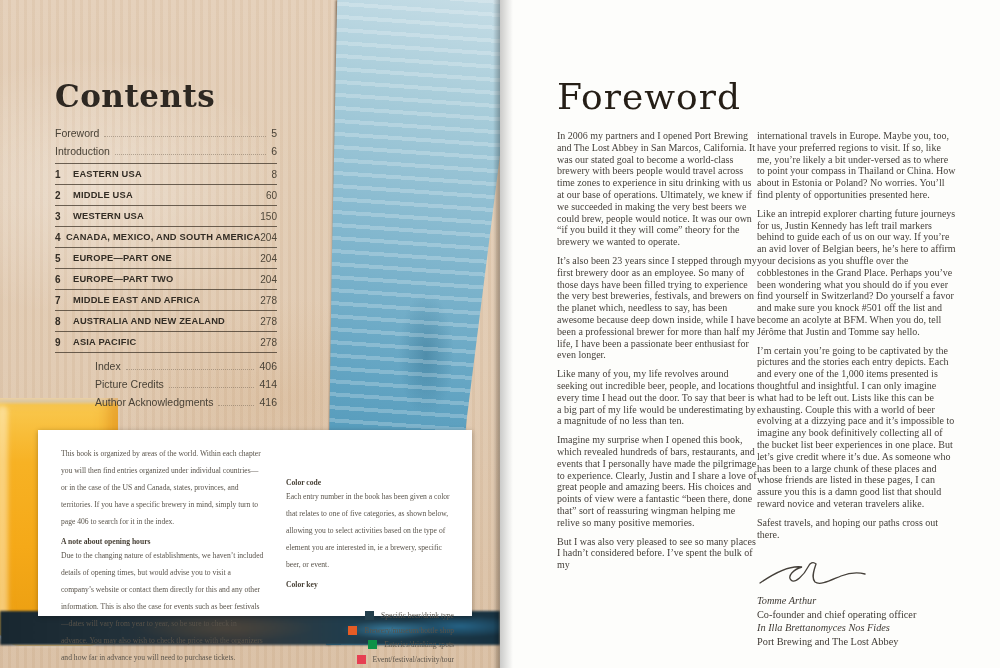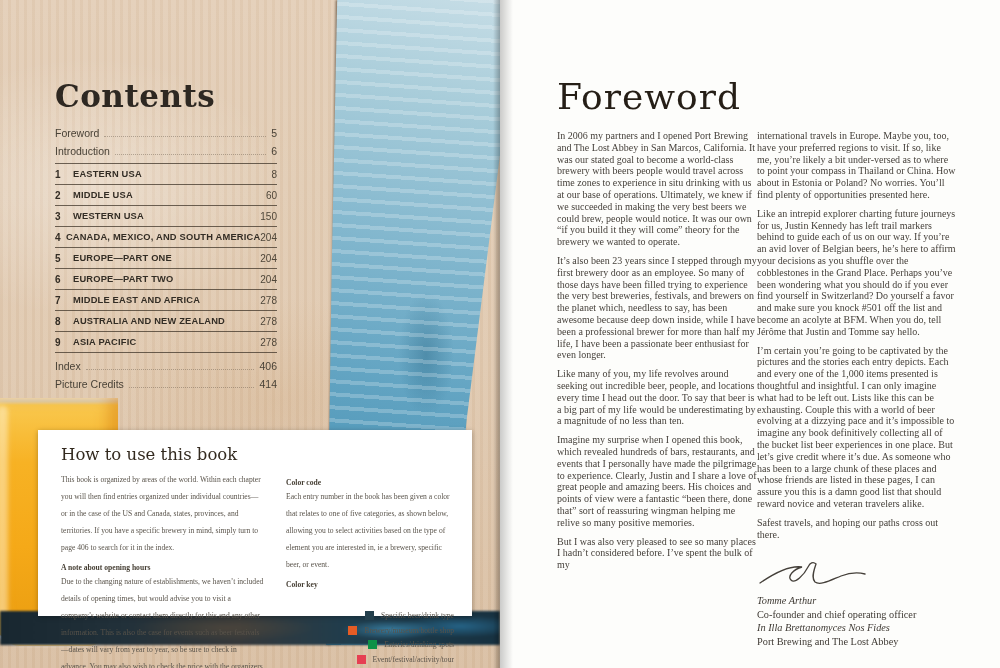--- a/index.html
+++ b/index.html
@@ -55,21 +55,21 @@
       font-size:31px; letter-spacing:0.5px; color:#2e2822; }
   .toc-row { display:flex; align-items:baseline; }
   .toc-row.fm, .toc-row.bm { height:18px; font-size:10.5px; color:#494237; font-family:"Liberation Sans", sans-serif; }
   .toc-fill { flex:1; border-bottom:1px dotted rgba(92,80,64,0.40); margin:0 5px 3px 5px; }
   .toc-row.ch { height:20px; align-items:center; border-top:1px solid rgba(64,54,42,0.75);
       font-family:"Liberation Sans", sans-serif; }
   .toc-row.ch.last { border-bottom:1px solid rgba(64,54,42,0.75); }
   .toc-num { width:18px; font-weight:bold; font-size:10px; color:#332d25; }
   .ch .toc-label { flex:1; font-weight:bold; font-size:9.3px; letter-spacing:0.2px; color:#332d25; white-space:nowrap; }
   .ch .toc-page { font-size:10px; color:#4e4639; }
-  .bm-group { margin-top:7px; }
+  .bm-group { margin-top:7px;margin-left:40px; }
 
   
   .howto { position:absolute; left:38px; top:430px; width:434px; height:186px; z-index:5;
       background:#ffffff; box-shadow:0 1px 5px rgba(0,0,0,0.28); box-sizing:border-box;
       padding:15px 18px 10px 23px; display:flex; gap:22px; }
   .howto-left { width:203px; }
   .howto-right { width:168px; padding-top:33px; }
   .howto h2 { margin:0 0 7px 0; font-family:"DejaVu Serif", serif; font-weight:normal;
       font-size:16.5px; color:#332a1f; }
   .howto p { margin:0 0 7px 0; font-size:7.6px; line-height:17px; color:#59534a; }
@@ -169,26 +169,30 @@
         <div class="toc-row bm">
           <span class="toc-label">Index</span>
           <span class="toc-fill"></span>
           <span class="toc-page">406</span>
         </div>
         <div class="toc-row bm">
           <span class="toc-label">Picture Credits</span>
           <span class="toc-fill"></span>
           <span class="toc-page">414</span>
         </div>
+        <div class="toc-row bm">
+          <span class="toc-label">Author Acknowledgments</span>
+          <span class="toc-fill"></span>
+          <span class="toc-page">416</span>
+        </div>
       </div>
     </div>
 
     <div class="howto">
       <div class="howto-left">
-        <h2>How to use this book</h2>
         <p>This book is organized by areas of the world. Within each chapter you will then find entries organized under individual countries—or in the case of the US and Canada, states, provinces, and territories. If you have a specific brewery in mind, simply turn to page 406 to search for it in the index.</p>
         <h3>A note about opening hours</h3>
         <p>Due to the changing nature of establishments, we haven’t included details of opening times, but would advise you to visit a company’s website or contact them directly for this and any other information. This is also the case for events such as beer festivals—dates will vary from year to year, so be sure to check in advance. You may also wish to check the price with the organizers and how far in advance you will need to purchase tickets.</p>
       </div>
       <div class="howto-right">
         <h3>Color code</h3>
         <p>Each entry number in the book has been given a color that relates to one of five categories, as shown below, allowing you to select activities based on the type of element you are interested in, ie a brewery, specific beer, or event.</p>
         <h3 style="margin-bottom:21px">Color key</h3>
         <div class="key-item">
           <span class="key-swatch" style="background: rgb(36, 64, 77);"></span>

